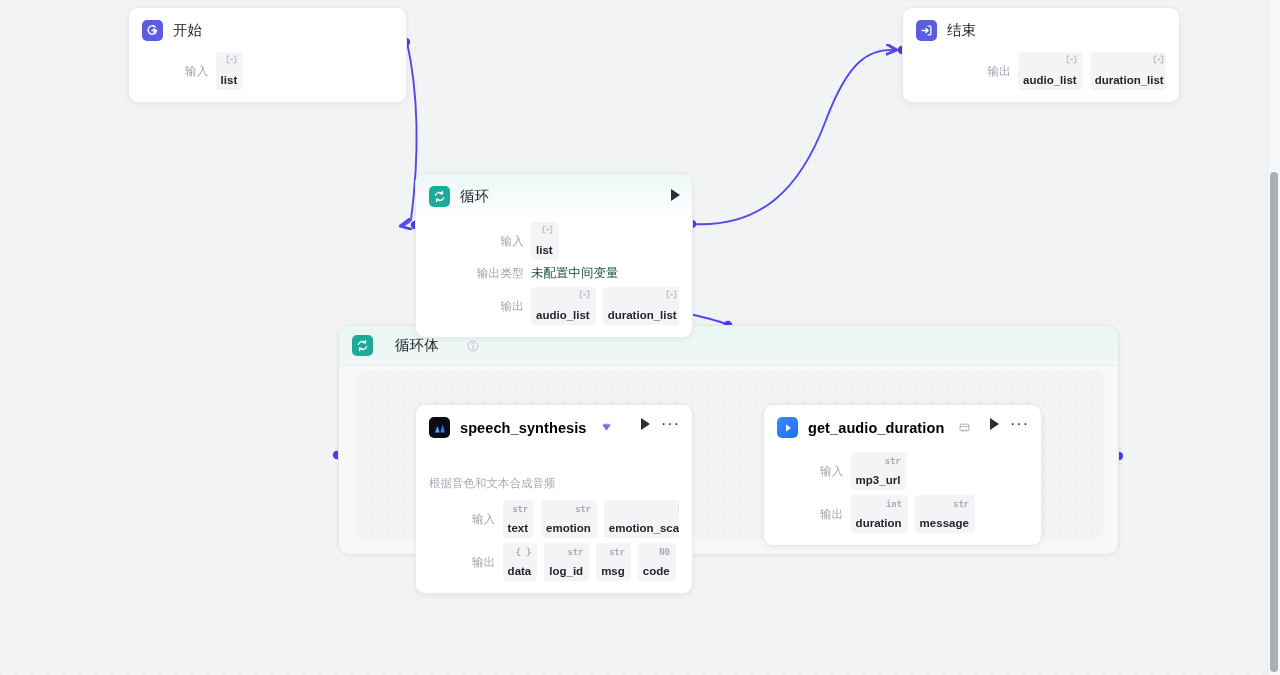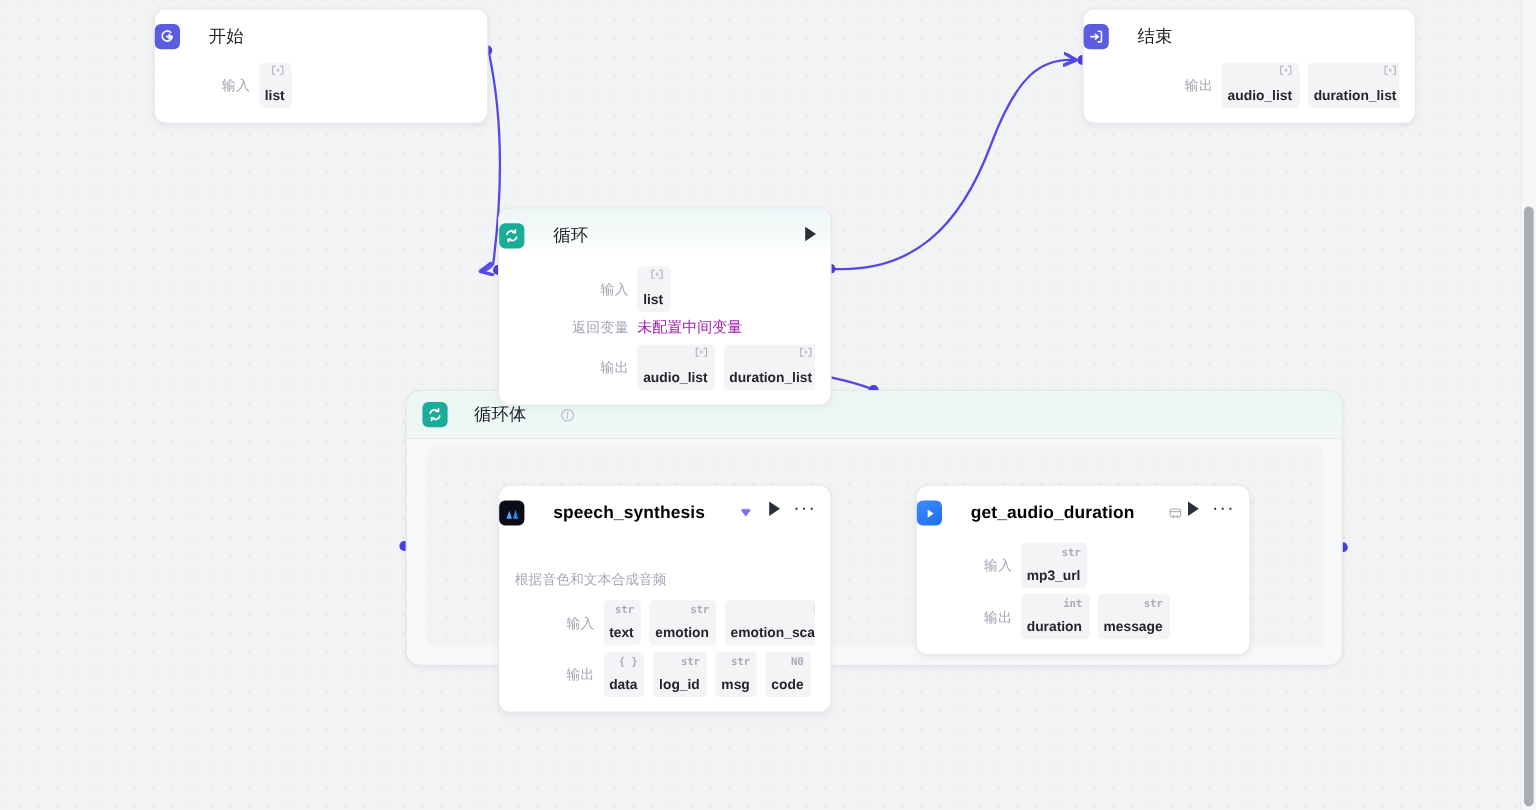--- a/index.html
+++ b/index.html
@@ -46,22 +46,22 @@
     border: 1px solid #e9e9ef;
     border-radius: 10px;
     box-shadow: 0 2px 6px rgba(20,22,40,0.055), 0 0 0 0.5px rgba(20,22,40,0.012);
     z-index: 4;
     box-sizing: border-box;
   }
 
   .node-head {
     display: flex;
     align-items: center;
-    gap: 24px;
-    padding: 12px 13px 4px 0;
+    gap: 10px;
+    padding: 12px 13px 4px 13px;
     position: relative;
   }
   .node-title {
     font-size: 14.5px;
     color: #1c1f23;
     font-weight: 500;
     letter-spacing: .1px;
     white-space: nowrap;
   }
   .node-title.mono {
@@ -103,21 +103,21 @@
     flex: 0 0 auto;
     white-space: nowrap;
     letter-spacing: .3px;
   }
   .row-label.wide { min-width: 52px; text-align: right; }
   .row-plain {
     font-size: 12.5px;
     color: #2a2d34;
     white-space: nowrap;
   }
-  .row-plain.muted { color: #a21caf; font-size: 12.5px; }
+  .row-plain.muted { color: #14532d; font-size: 12.5px; }
 
   
   .chip {
     display: inline-flex;
     align-items: flex-end;
     gap: 4px;
     background: #f4f4f7;
     border-radius: 4px;
     padding: 2px 6px 2px 5px;
     font-size: 11.5px;
@@ -382,21 +382,21 @@
           <span class="ty">
             <svg width="11" height="9" viewBox="0 0 14 11" aria-hidden="true">
               <path d="M4.2 1.2H1.6v8.6h2.6M9.8 1.2h2.6v8.6H9.8" fill="none" stroke="#a9adb8" stroke-width="1.1" stroke-linecap="round"></path>
               <path d="M5.9 4h.9v3h-.9zM7.4 4h.9v3h-.9z" fill="#a9adb8"></path>
             </svg>
           </span>
           <span>list</span>
         </span>
       </div>
       <div class="row">
-        <span class="row-label wide">返回变量</span>
+        <span class="row-label wide">输出类型</span>
         <span class="row-plain muted">未配置中间变量</span>
       </div>
       <div class="row">
         <span class="row-label wide">输出</span>
         <span class="chip">
           <span class="ty">
             <svg width="11" height="9" viewBox="0 0 14 11" aria-hidden="true">
               <path d="M4.2 1.2H1.6v8.6h2.6M9.8 1.2h2.6v8.6H9.8" fill="none" stroke="#a9adb8" stroke-width="1.1" stroke-linecap="round"></path>
               <path d="M5.9 4h.9v3h-.9zM7.4 4h.9v3h-.9z" fill="#a9adb8"></path>
             </svg>

